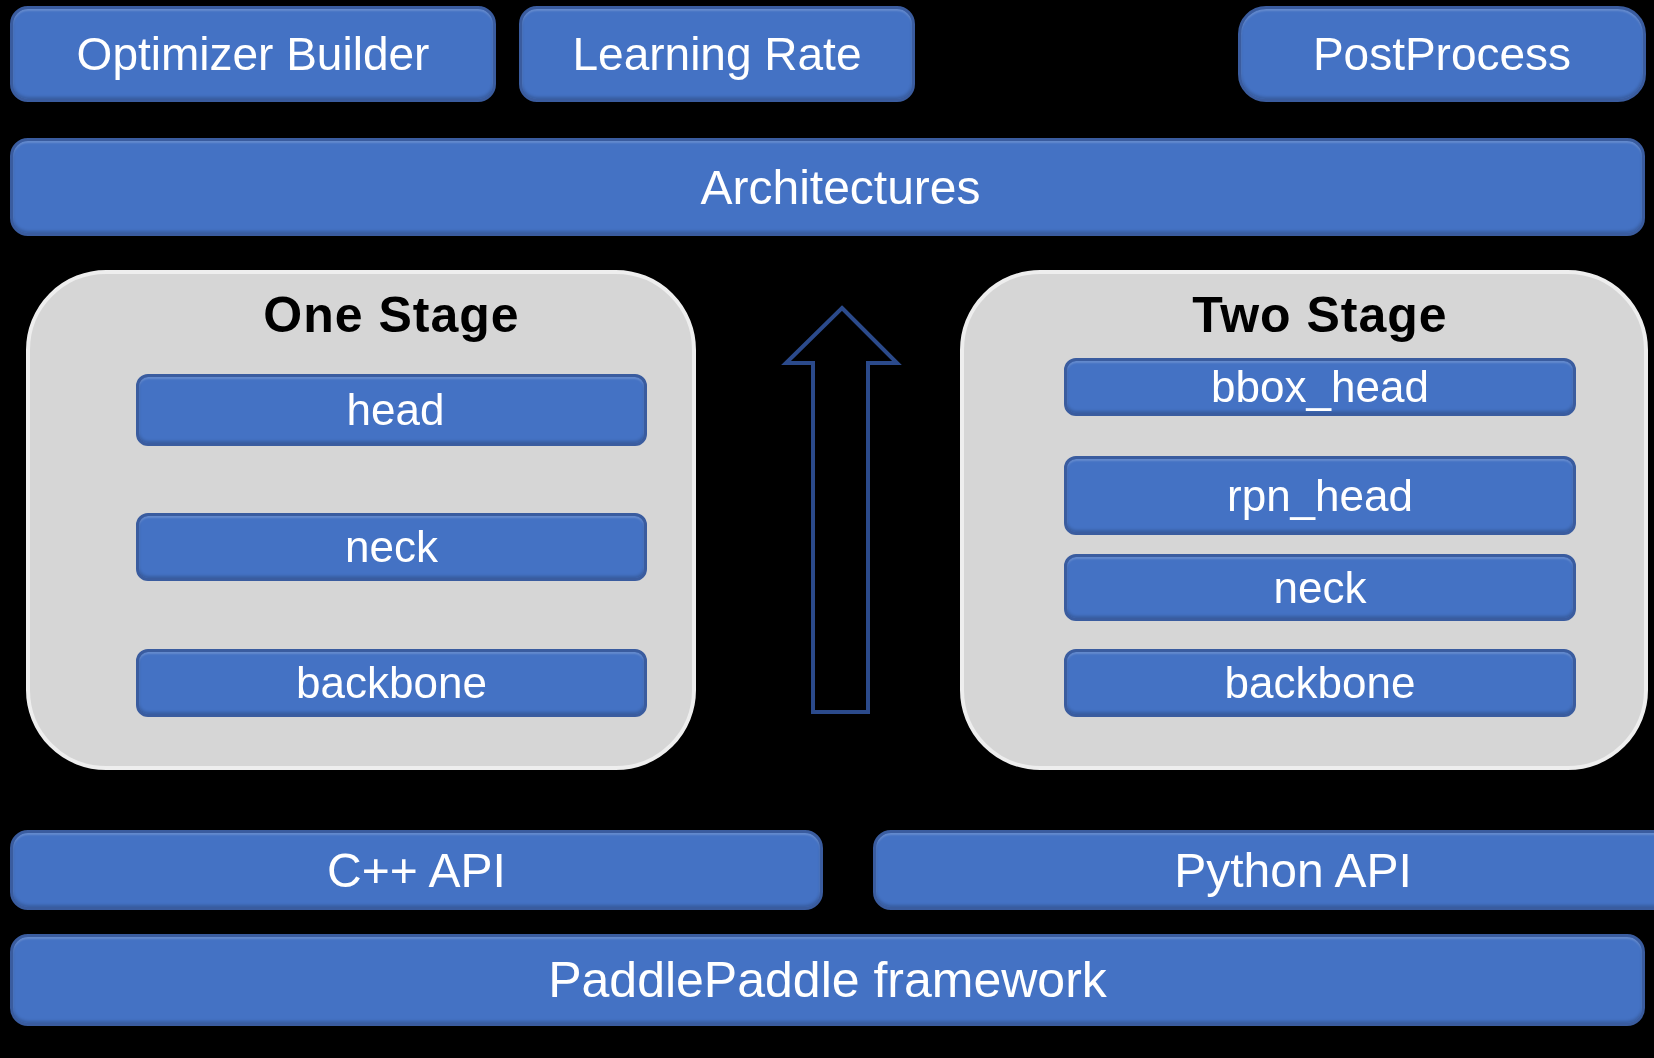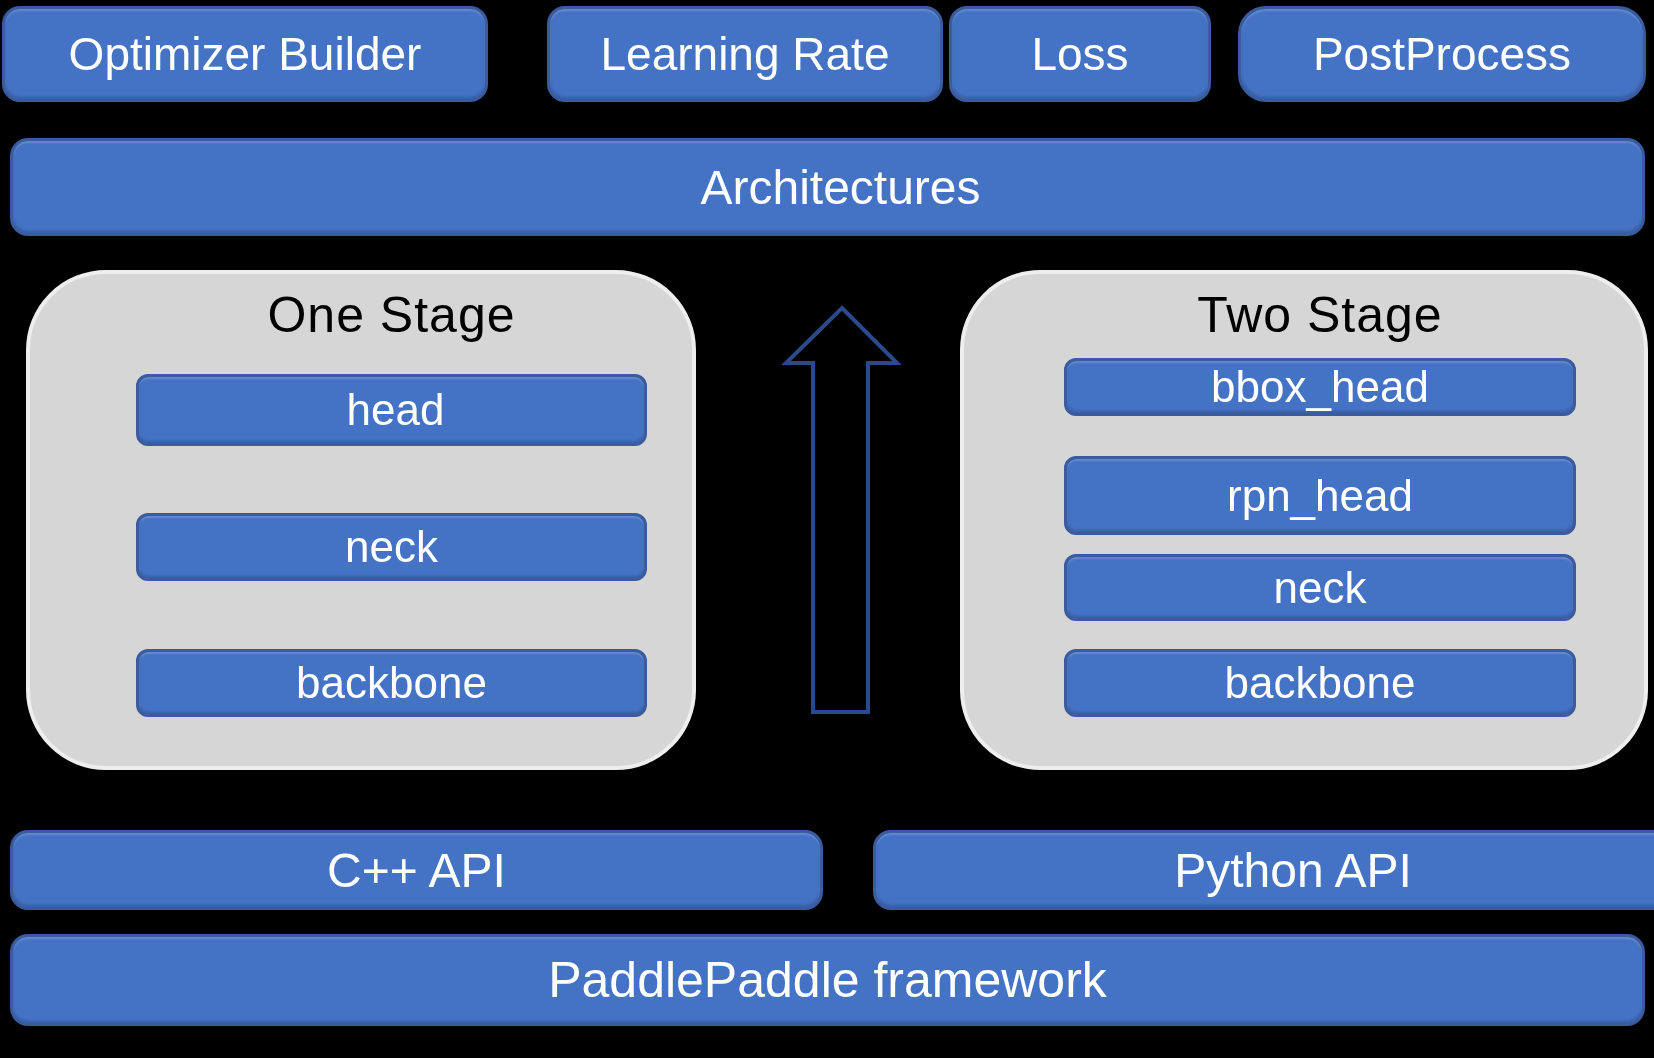--- a/index.html
+++ b/index.html
@@ -37,40 +37,39 @@
     box-sizing: border-box;
     background: #D6D6D6;
     border: 4px solid #EEEEEE;
     border-radius: 80px;
   }
   .stage-title {
     position: absolute;
     top: 12px;
     text-align: center;
     font-size: 50px;
-    font-weight: normal;
+    font-weight: bold;
     color: #000000;
     letter-spacing: 1px;
     white-space: nowrap;
   }
   .innerbox {
     border-radius: 12px;
     font-size: 44px;
   }
   .apibox { top: 806px; height: 80px; font-size: 48px; margin-top: 24px; }
   .arrow-svg { position: absolute; left: 780px; top: 302px; }
 </style>
 </head>
 <body>
 
 <div class="canvas">
 
-  <div class="bluebox toprow" style="left:2px;  width:486px;">Optimizer Builder</div>
-  <div class="bluebox toprow" style="left:519px; width:396px;margin-left:28px;">Learning Rate</div>
-  <div class="bluebox toprow" style="left:949px; width:262px;">Loss</div>
+  <div class="bluebox toprow" style="left:10px;  width:486px;">Optimizer Builder</div>
+  <div class="bluebox toprow" style="left:519px; width:396px;">Learning Rate</div>
   <div class="bluebox toprow" style="left:1238px; width:408px;border-radius:28px;">PostProcess</div>
 
   <div class="bluebox wide" style="top:138px; height:98px; font-size:48px;padding-left:26px;">Architectures</div>
 
   <div class="stage-container" style="left:26px; width:670px;">
     <div class="stage-title" style="left:106px; width:511px;">One Stage</div>
     <div class="bluebox innerbox" style="left:106px; top:100px; width:511px; height:72px;padding-left:8px;">head</div>
     <div class="bluebox innerbox" style="left:106px; top:239px; width:511px; height:68px;">neck</div>
     <div class="bluebox innerbox" style="left:106px; top:375px; width:511px; height:68px;">backbone</div>
   </div>

